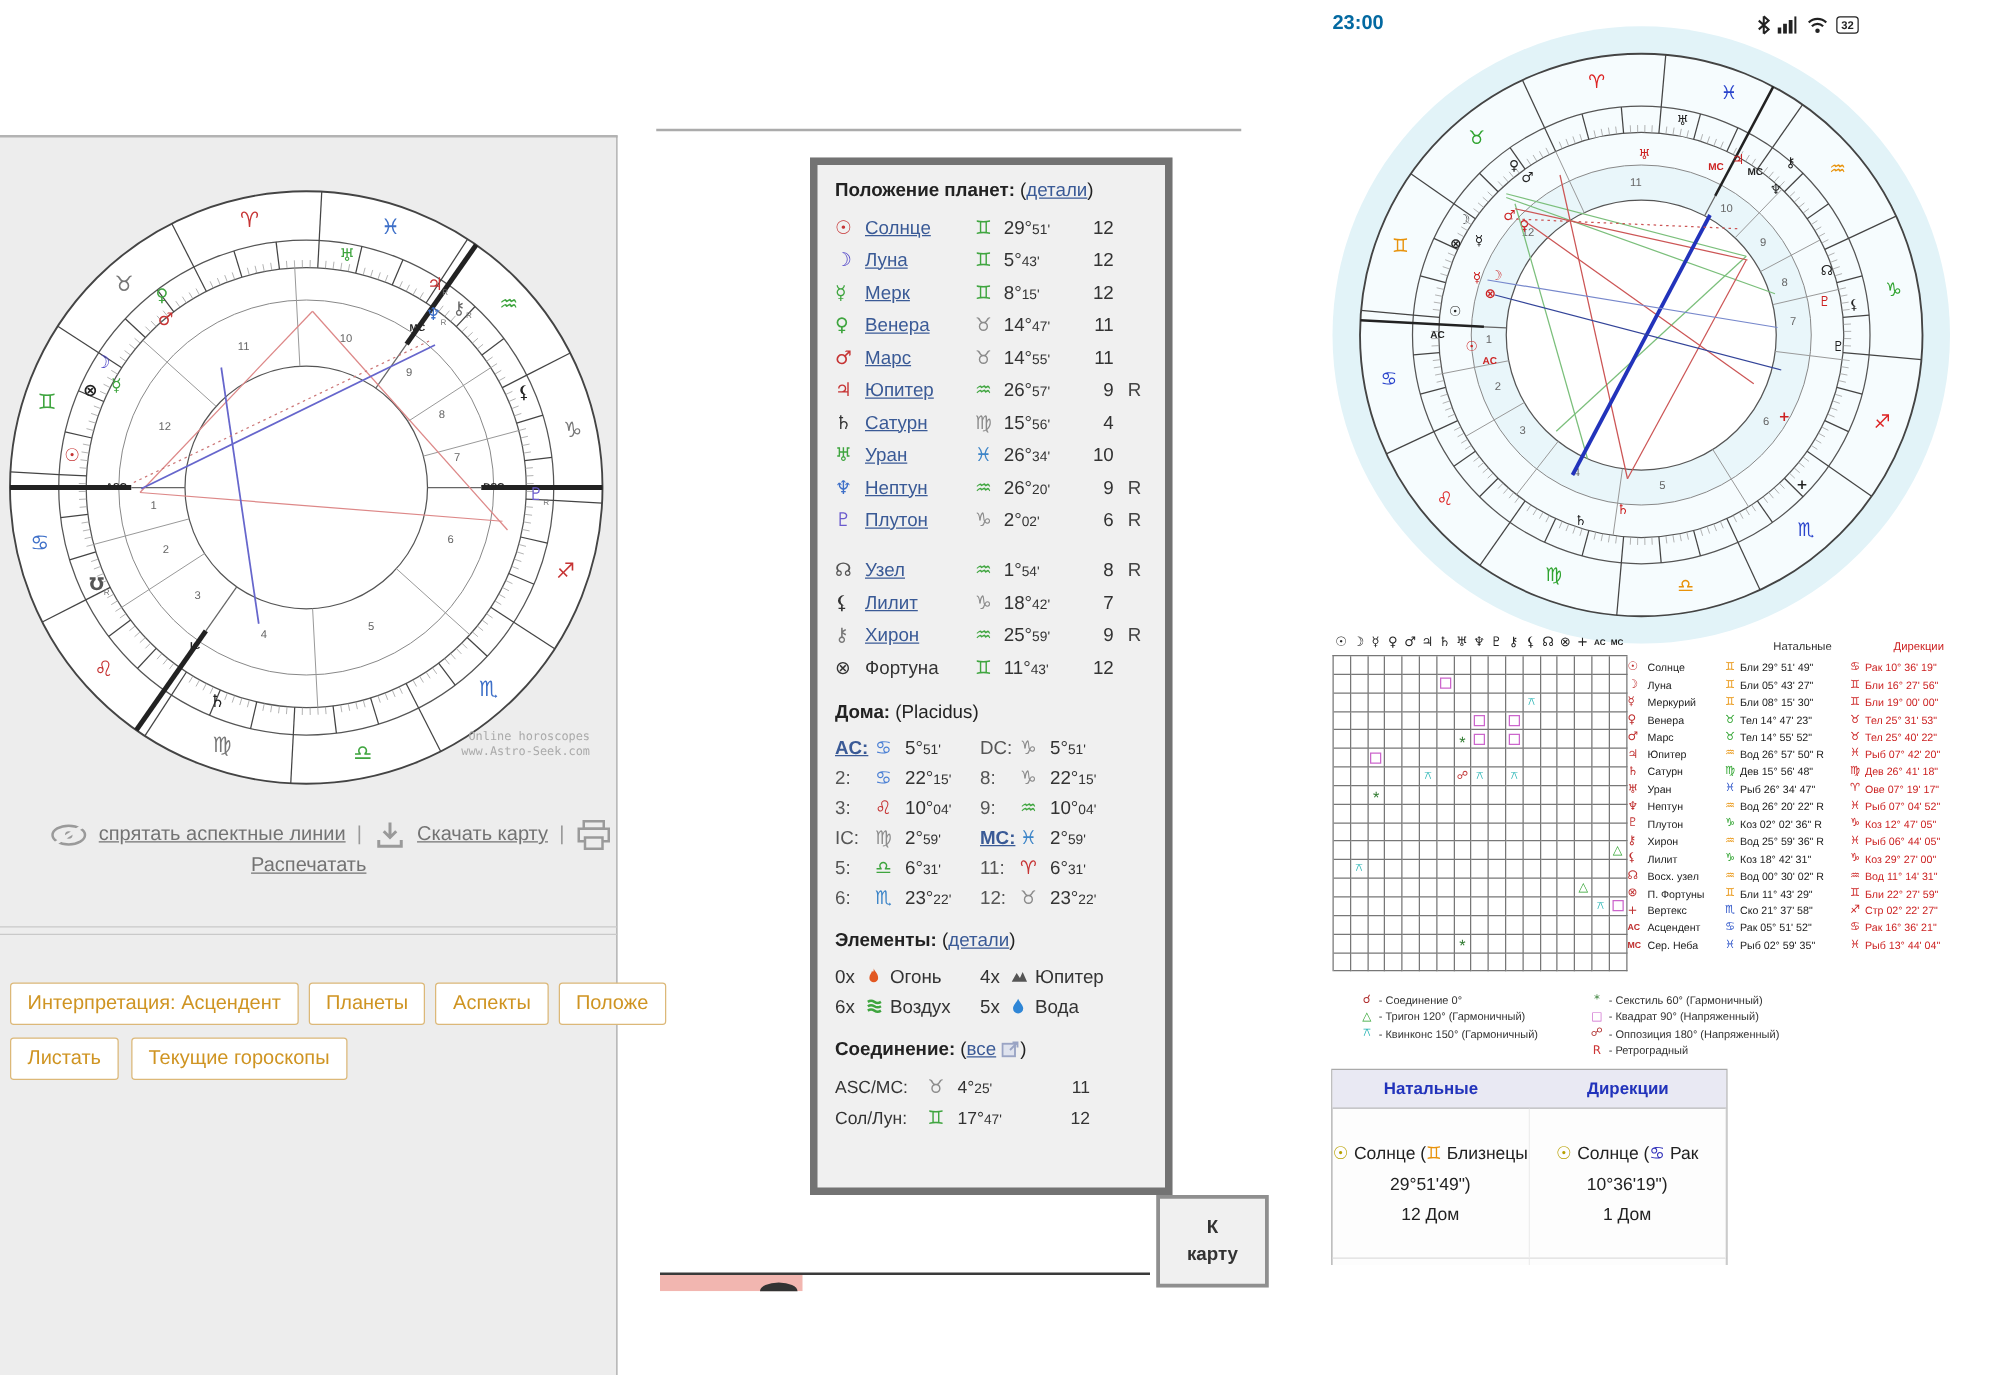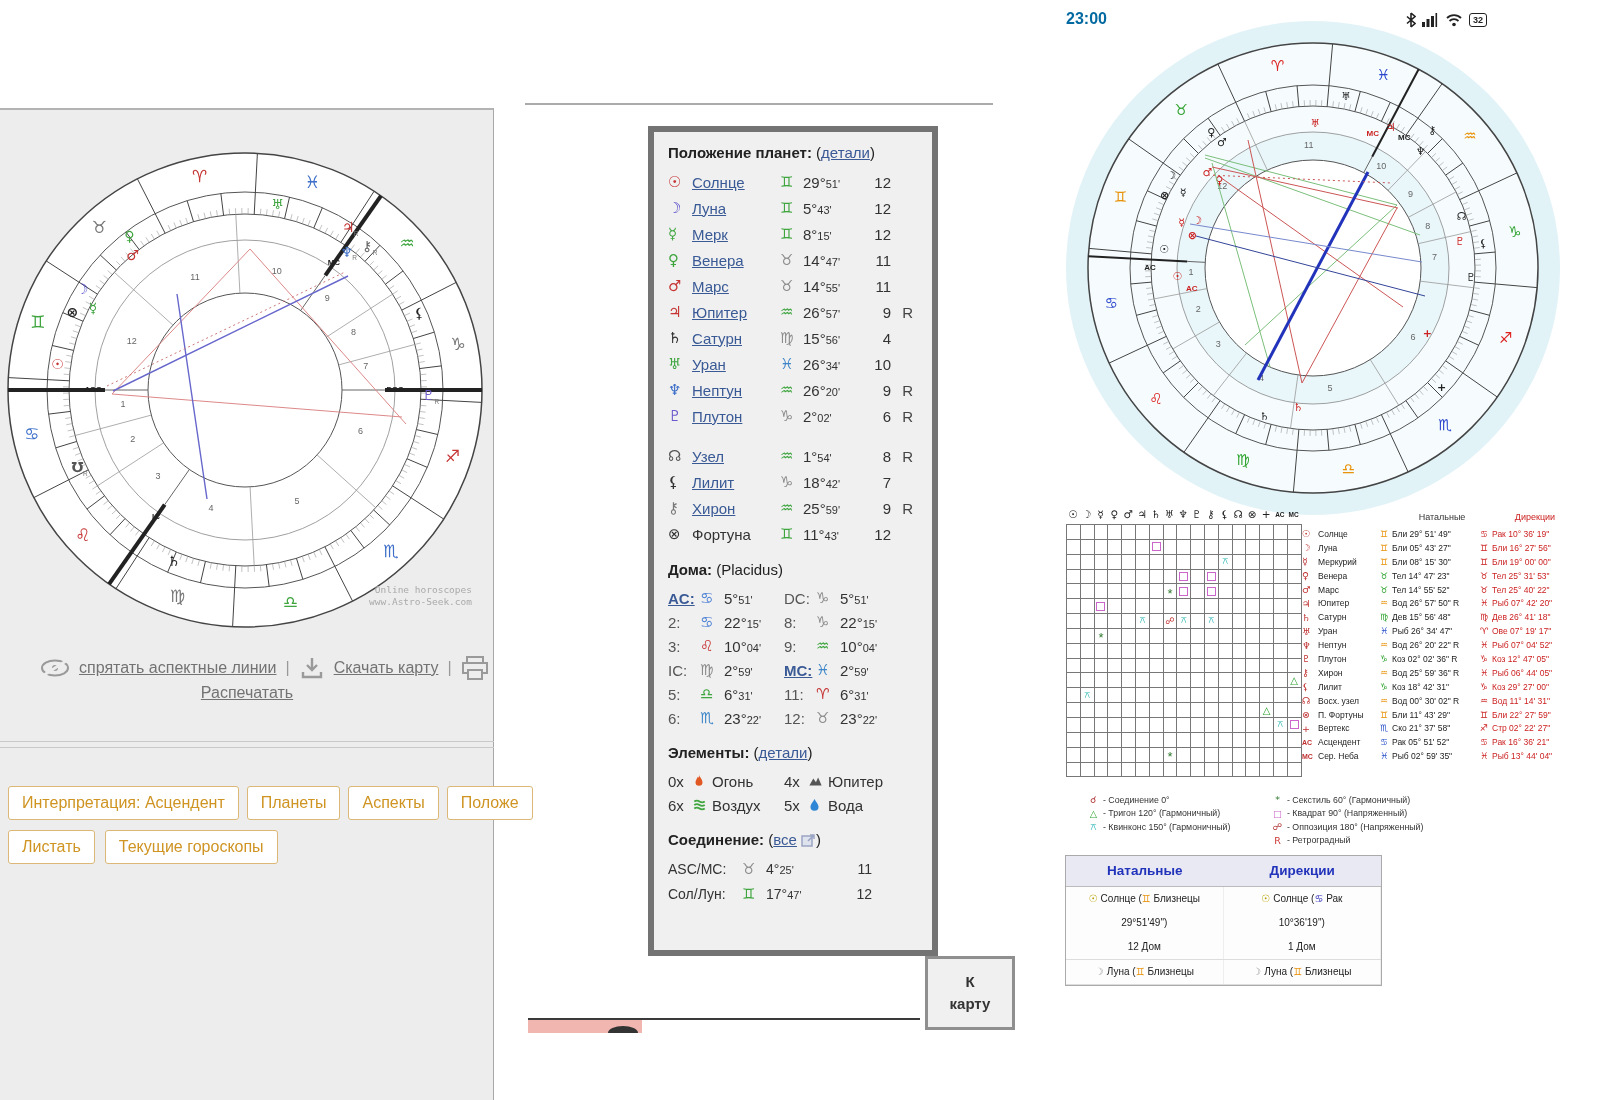--- a/index.html
+++ b/index.html
@@ -79,21 +79,21 @@
   
   #legend-l{left:48px;top:793px;}
   #legend-r{left:232px;top:793px;}
   .legrow{display:flex;align-items:center;height:13.5px;font-size:8.8px;color:#333;gap:4px;}
   .legg{width:11px;text-align:center;font-size:9.5px;}
   
   #btable{left:25px;top:855px;width:317px;border:1px solid #aaa;box-sizing:border-box;background:#fdfdfd;}
   #btable .bthead{display:flex;background:#e9e9f3;border-bottom:1px solid #bbb;height:30px;}
   #btable .bthead div{width:50%;text-align:center;line-height:30px;font-size:13.5px;font-weight:bold;color:#2233bb;}
   .btrow{display:flex;border-bottom:1px solid #ddd;}
-  .btcell{width:50%;text-align:center;font-size:10px;color:#222;padding:0 0;line-height:24px;border-right:1px solid #eee;}
+  .btcell{width:50%;text-align:center;font-size:14px;color:#222;padding:23px 0;line-height:24px;border-right:1px solid #eee;}
   svg{display:block;}
 </style>
 </head>
 <body>
 
 <div id="left-bg" class="abs"></div>
 
 <svg id="wheel-left" class="abs" style="left:0;top:128px" width="500" height="512">
     <circle cx="245" cy="262" r="237" fill="#ffffff" stroke="#444" stroke-width="1.5"></circle>
     <circle cx="245" cy="262" r="97" fill="#ffffff" stroke="#555" stroke-width="1"></circle>

